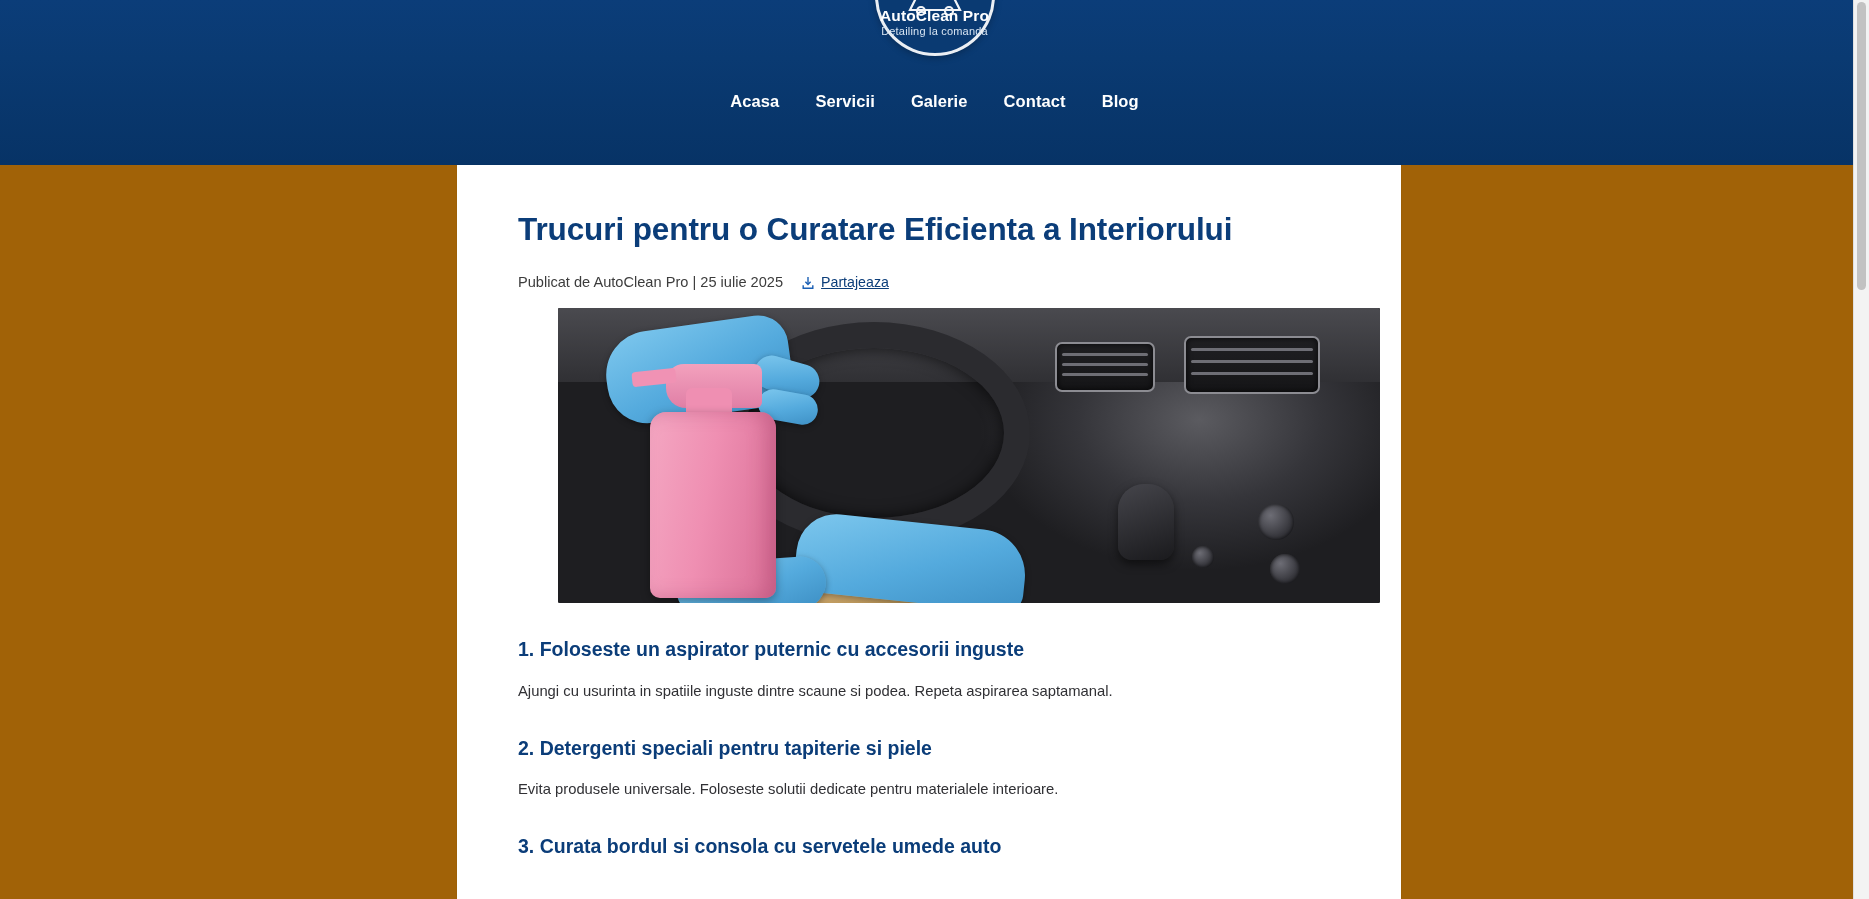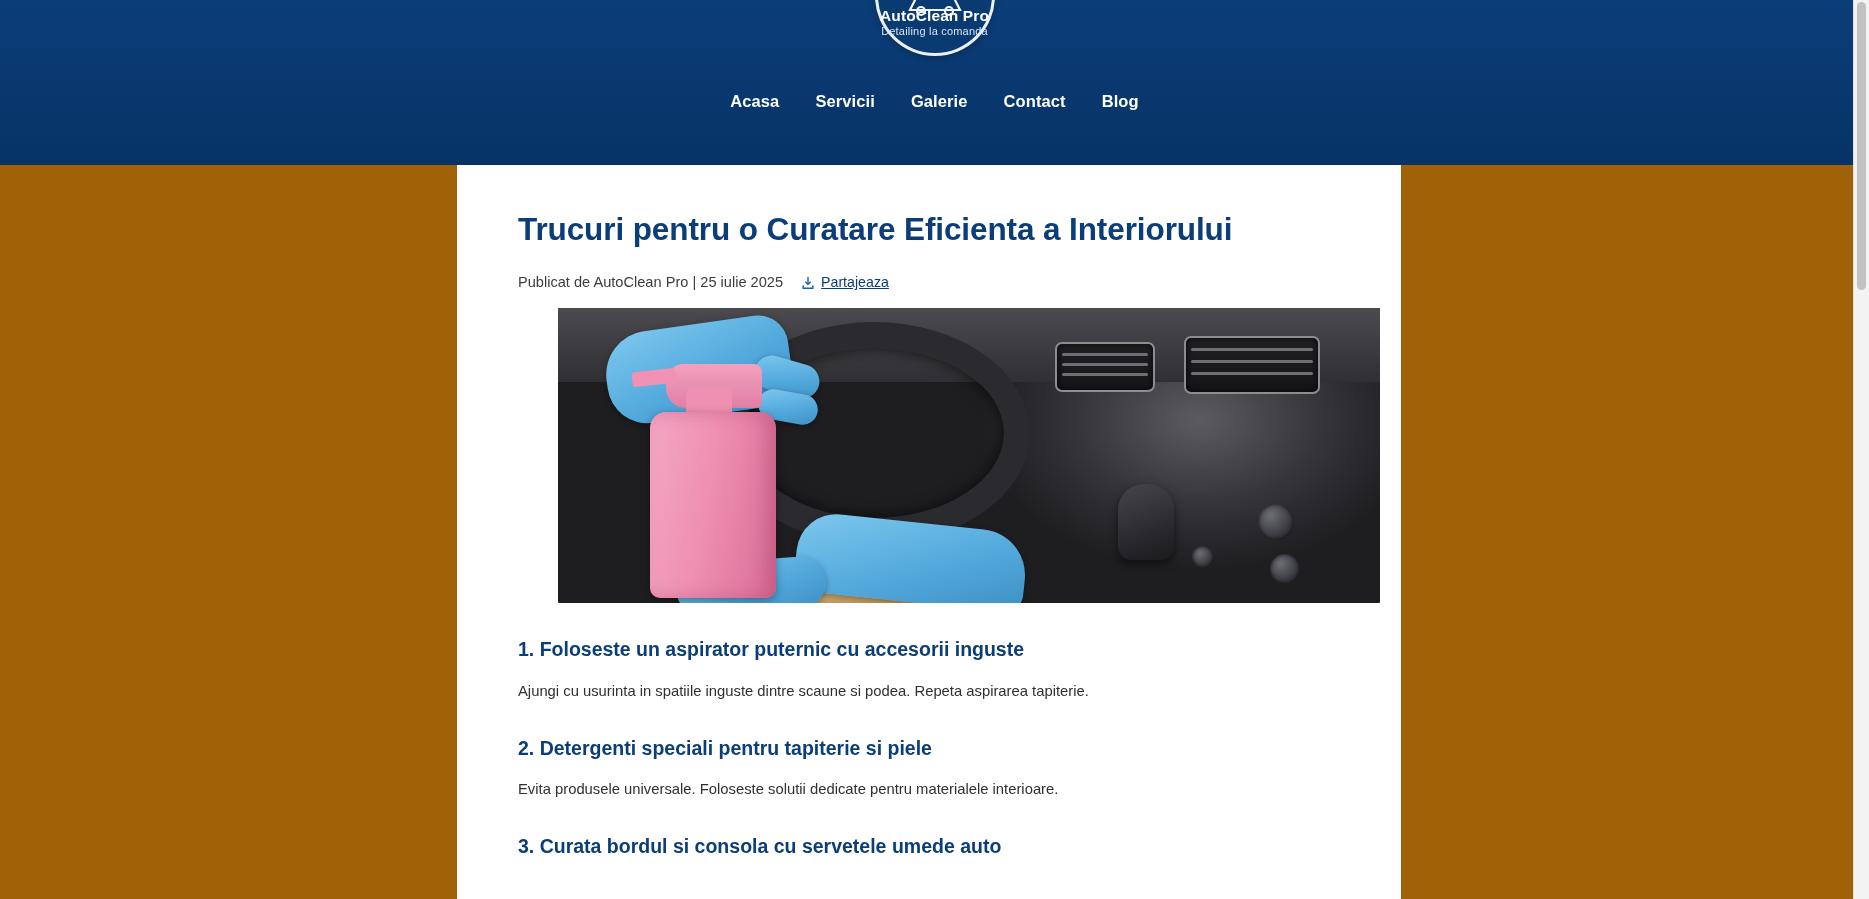--- a/index.html
+++ b/index.html
@@ -387,21 +387,21 @@
       <div class="glove lower"></div>
       <div class="glove lower2"></div>
       <div class="bottle-trigger"></div>
       <div class="bottle-nozzle"></div>
       <div class="bottle-neck"></div>
       <div class="bottle-body"></div>
     </figure>
 
 
     <h2 class="section-head">1. Foloseste un aspirator puternic cu accesorii inguste</h2>
-    <p class="section-text">Ajungi cu usurinta in spatiile inguste dintre scaune si podea. Repeta aspirarea tapiterie.</p>
+    <p class="section-text">Ajungi cu usurinta in spatiile inguste dintre scaune si podea. Repeta aspirarea saptamanal.</p>
 
     <h2 class="section-head">2. Detergenti speciali pentru tapiterie si piele</h2>
     <p class="section-text">Evita produsele universale. Foloseste solutii dedicate pentru materialele interioare.</p>
 
     <h2 class="section-head">3. Curata bordul si consola cu servetele umede auto</h2>
 
   </article>
 </main>
 
 <div class="scrollbar">

